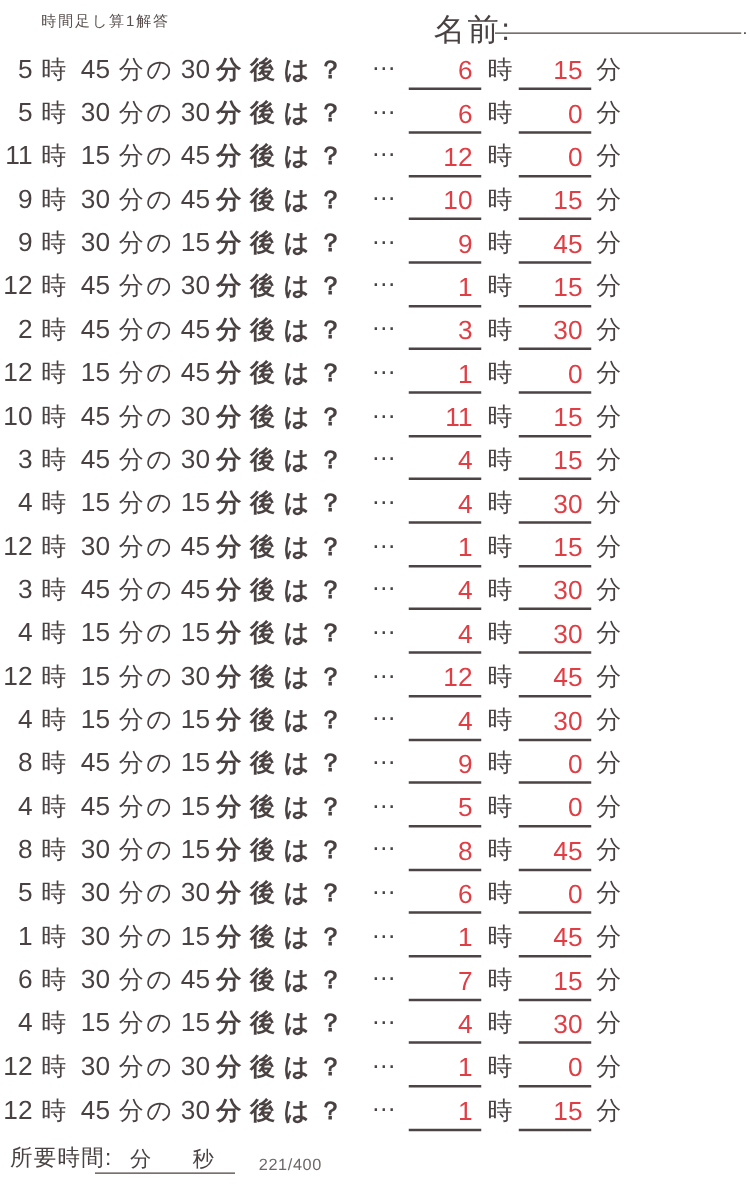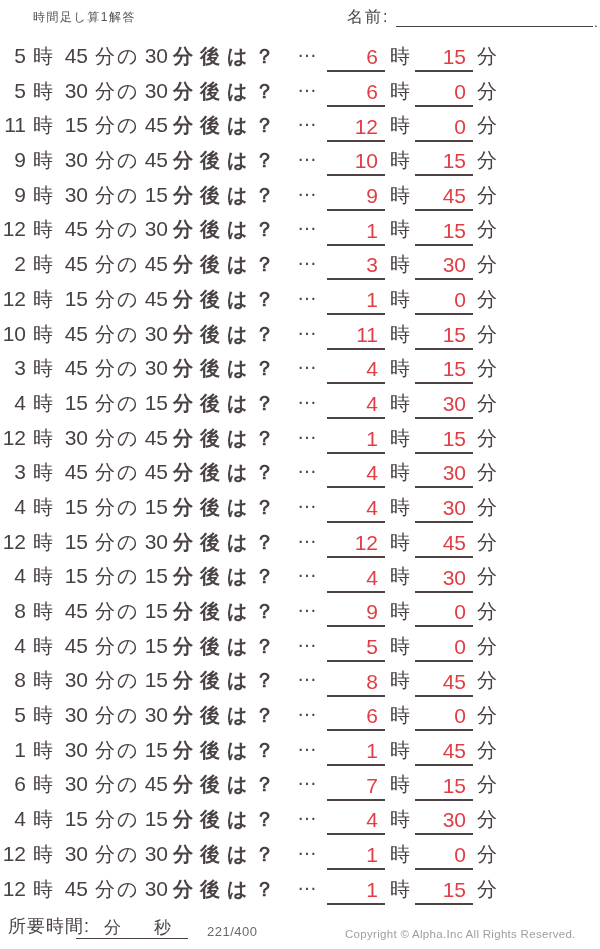--- a/index.html
+++ b/index.html
@@ -5,21 +5,21 @@
   html,body{margin:0;padding:0;}
   body{
     width:600px;height:949px;background:#ffffff;overflow:hidden;position:relative;
     font-family:"Liberation Sans","DejaVu Sans",sans-serif;
     color:#4a4242;
   }
   .page{position:absolute;inset:0;}
 
   
   .title{position:absolute;left:9px;top:9px;font-size:12px;letter-spacing:1.5px;color:#584f4e;margin-left:24px;}
-  .name-label{position:absolute;left:347px;top:7px;font-size:16px;letter-spacing:2px;}
+  .name-label{position:absolute;left:347px;top:7px;font-size:25px;letter-spacing:2px;}
   .name-line{position:absolute;left:396px;top:7px;width:197px;height:19px;border-bottom:1.6px solid #4a4242;}
   .name-dot{position:absolute;left:594px;top:14px;font-size:14px;}
 
   
   .rows{position:absolute;left:0;top:39px;width:600px;}
   .row{position:relative;height:34.7px;width:600px;}
   .row span{position:absolute;top:0;line-height:34.7px;white-space:pre;}
   .num{font-size:21px;}
   .kj{font-size:20px;}
   .qh{left:0;width:26px;text-align:right;}
@@ -405,15 +405,14 @@
     <span class="afun kj">分</span>
   </div>
 </div>
 
   <div class="req-label">所要時間:</div>
   <div class="req-line">
     <span class="req-min">分</span>
     <span class="req-sec">秒</span>
   </div>
   <div class="page-num">221/400</div>
-  <div class="copyright">Copyright ©  Alpha.Inc All Rights Reserved.</div>
 
 </div>
 
 </body></html>

